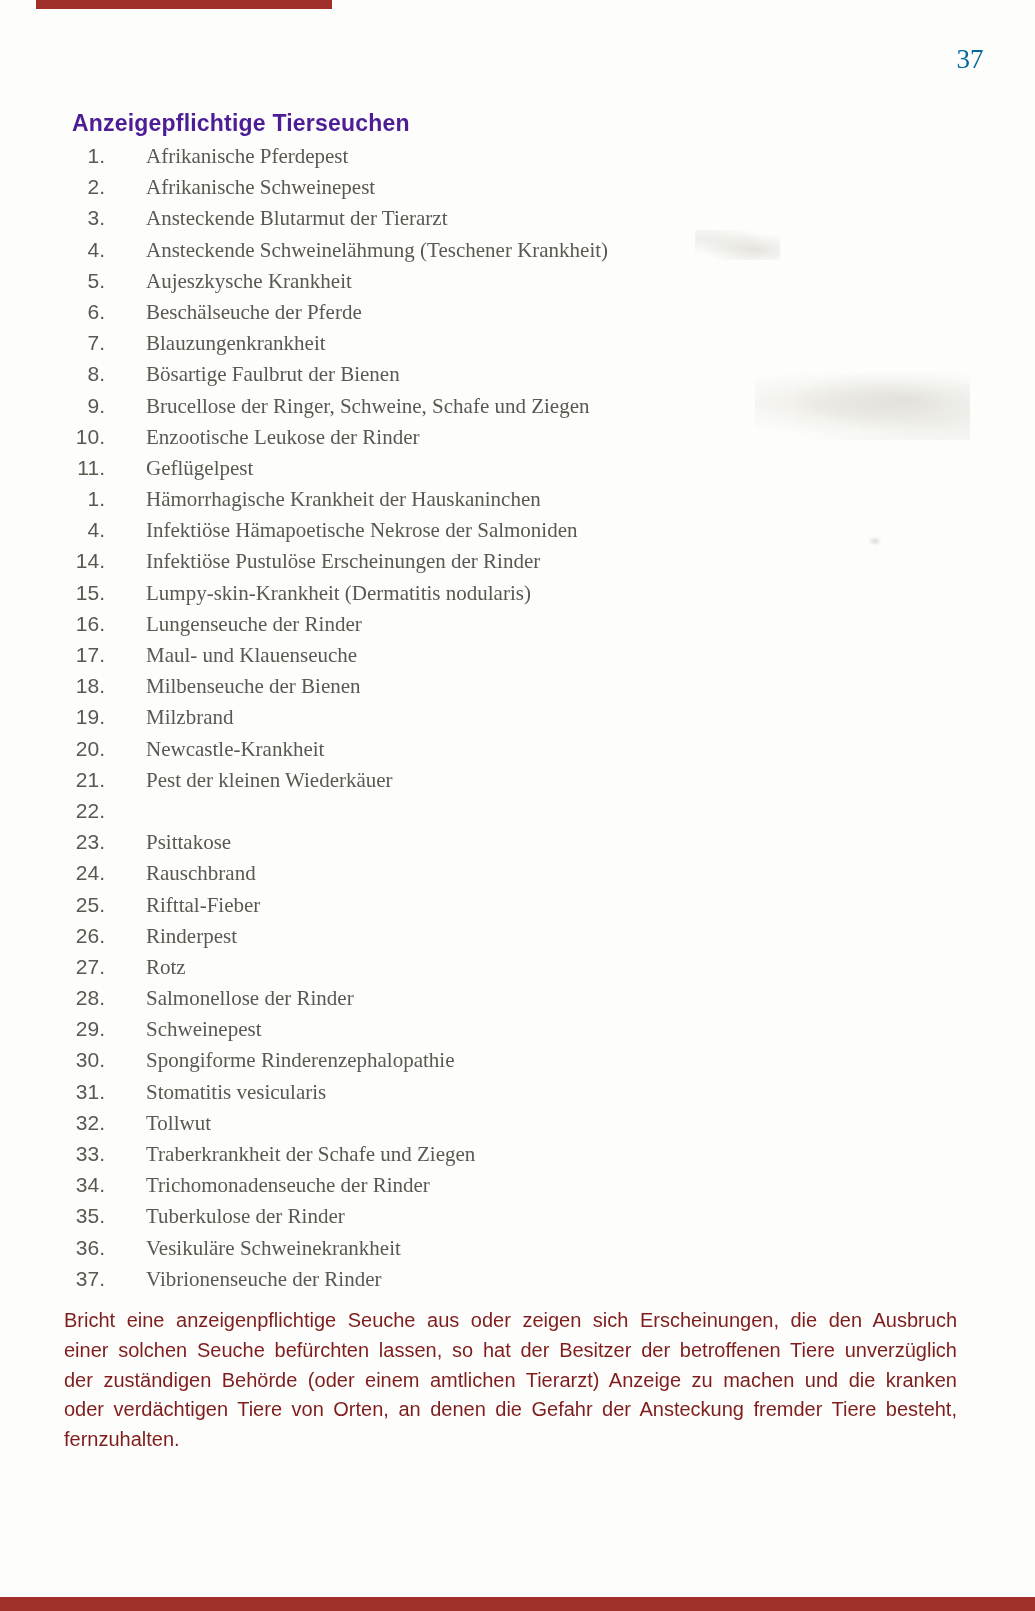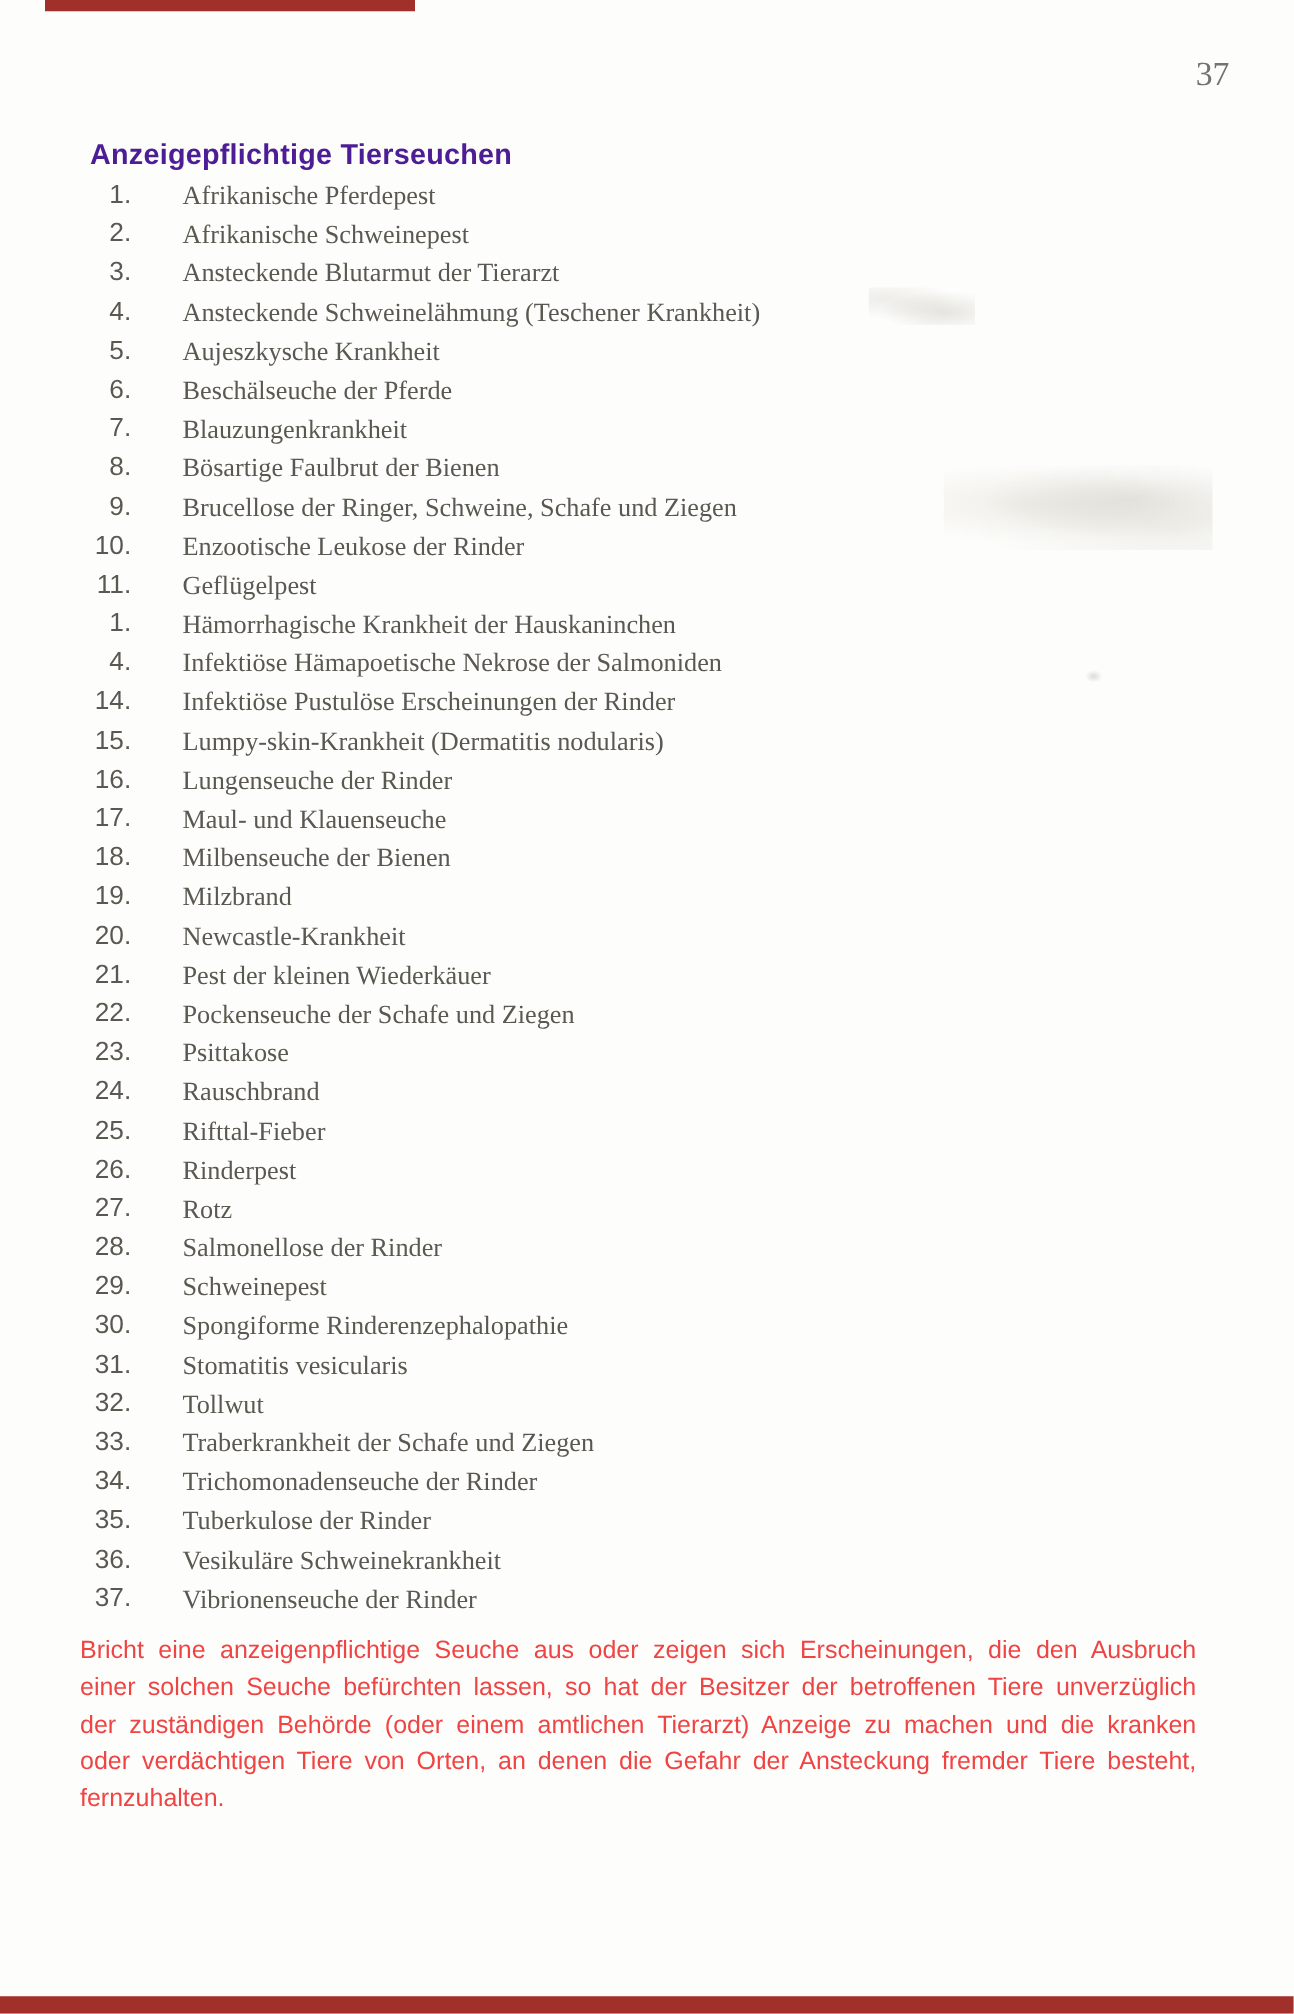--- a/index.html
+++ b/index.html
@@ -28,21 +28,21 @@
     width: 1035px; height: 14px;
     background: #a1302a;
   }
   .page-number {
     position: absolute;
     top: 44px; left: 930px;
     width: 80px;
     text-align: center;
     font-family: "Liberation Serif", serif;
     font-size: 27px;
-    color: #737373;
+    color: #0369a1;
   }
   .content {
     position: absolute;
     left: 72px; top: 110px;
     width: 900px;
   }
   .heading {
     font-size: 23px;
     font-weight: bold;
     color: #4c1d95;
@@ -66,21 +66,21 @@
     margin-left: 41px;
     white-space: nowrap;
     font-family: Liberation Serif, serif;
   }
   .paragraph {
     position: absolute;
     left: 64px; top: 1306px;
     width: 893px;
     font-size: 20px;
     line-height: 29.8px;
-    color: #ef4444;
+    color: #7f1d1d;
   }
   .pline {
     text-align: justify;
   }
   .pline:not(:last-child) {
     text-align-last: justify;
   }
   
   .smudge-a {
     position: absolute;
@@ -225,21 +225,20 @@
         <span class="disease-label">Newcastle-Krankheit</span>
       </div>
 
       <div class="disease-row">
         <span class="disease-num">21.</span>
         <span class="disease-label">Pest der kleinen Wiederkäuer</span>
       </div>
 
       <div class="disease-row">
         <span class="disease-num">22.</span>
-        <span class="disease-label">Pockenseuche der Schafe und Ziegen</span>
       </div>
 
       <div class="disease-row">
         <span class="disease-num">23.</span>
         <span class="disease-label">Psittakose</span>
       </div>
 
       <div class="disease-row">
         <span class="disease-num">24.</span>
         <span class="disease-label">Rauschbrand</span>

